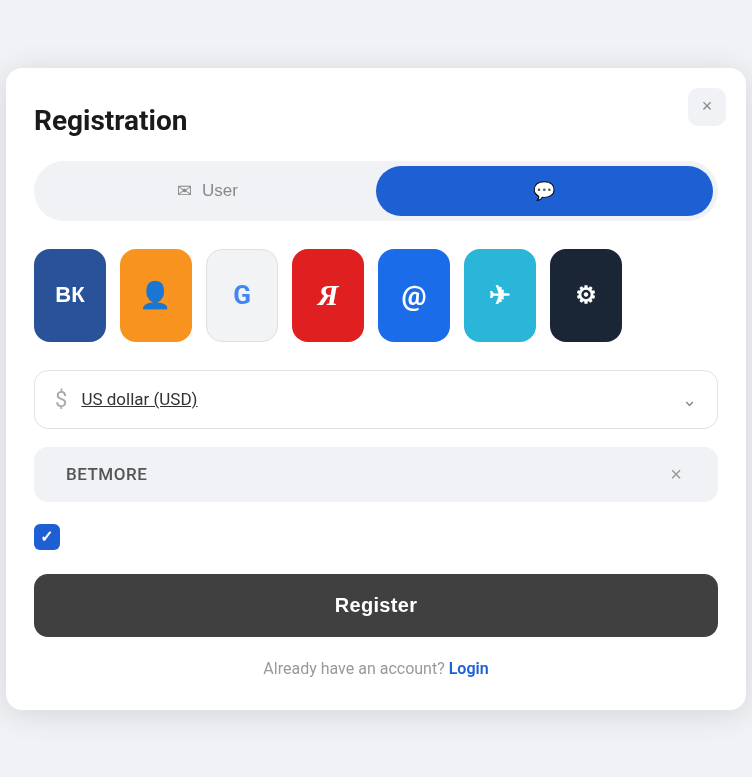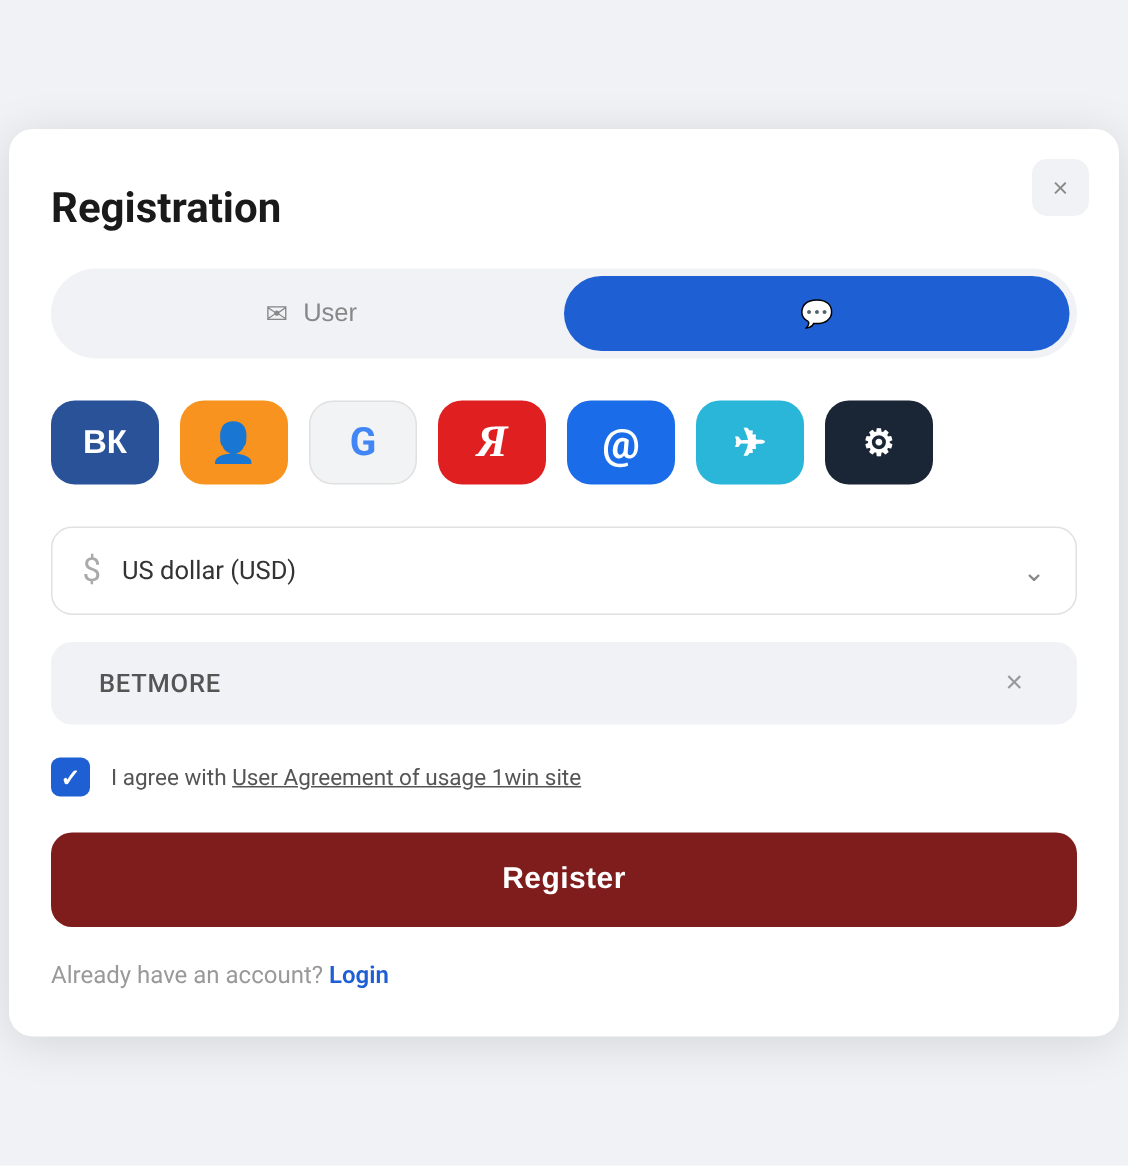--- a/index.html
+++ b/index.html
@@ -75,21 +75,21 @@
       font-size: 18px;
     }
     .social-icons-row {
       display: flex;
       gap: 14px;
       margin-bottom: 28px;
       flex-wrap: wrap;
     }
     .social-icon {
       width: 72px;
-      height: 56px;
+      height: 93px;
       border-radius: 16px;
       display: flex;
       align-items: center;
       justify-content: center;
       cursor: pointer;
       font-size: 28px;
       font-weight: 700;
       color: #fff;
     }
     .social-vk { background: #2a5298; }
@@ -112,20 +112,21 @@
     }
     .currency-symbol {
       font-size: 22px;
       color: #aaa;
       margin-right: 14px;
     }
     .currency-label {
       flex: 1;
       font-size: 17px;
       color: #333;
+      text-decoration: underline;
     }
     .chevron-down {
       color: #888;
       font-size: 18px;
     }
     .promo-row {
       display: flex;
       align-items: center;
       border-radius: 14px;
       padding: 16px 32px;
@@ -175,31 +176,31 @@
       color: #555;
     }
     .agree-link {
       color: #555;
       text-decoration: underline;
     }
     .register-btn {
       width: 100%;
       padding: 20px;
       border-radius: 14px;
-      background: #7f1d1d;
+      background: #404040;
       border: none;
       color: #fff;
       font-size: 20px;
       font-weight: 700;
       cursor: pointer;
       margin-bottom: 22px;
       letter-spacing: 0.3px;
     }
     .login-row {
-      text-align: left;
+      text-align: center;
       font-size: 16px;
       color: #999;
     }
     .login-link {
       color: #1e5fd4;
       font-weight: 600;
       text-decoration: none;
       cursor: pointer;
     }
 
@@ -274,23 +275,20 @@
   <div class="promo-row">
     <span class="promo-label">BETMORE</span>
     <button class="promo-clear">×</button>
   </div>
 
   
   <div class="agree-row">
     <div class="checkbox-custom">
       <span class="checkbox-check">✓</span>
     </div>
-    <span class="agree-text">
-      <span>I agree with </span><a class="agree-link">User Agreement of usage 1win site</a>
-    </span>
   </div>
 
   
   <button class="register-btn">Register</button>
 
   
   <div class="login-row">
     <span>Already have an account?</span>
     <span> </span>
     <a class="login-link">Login</a>

